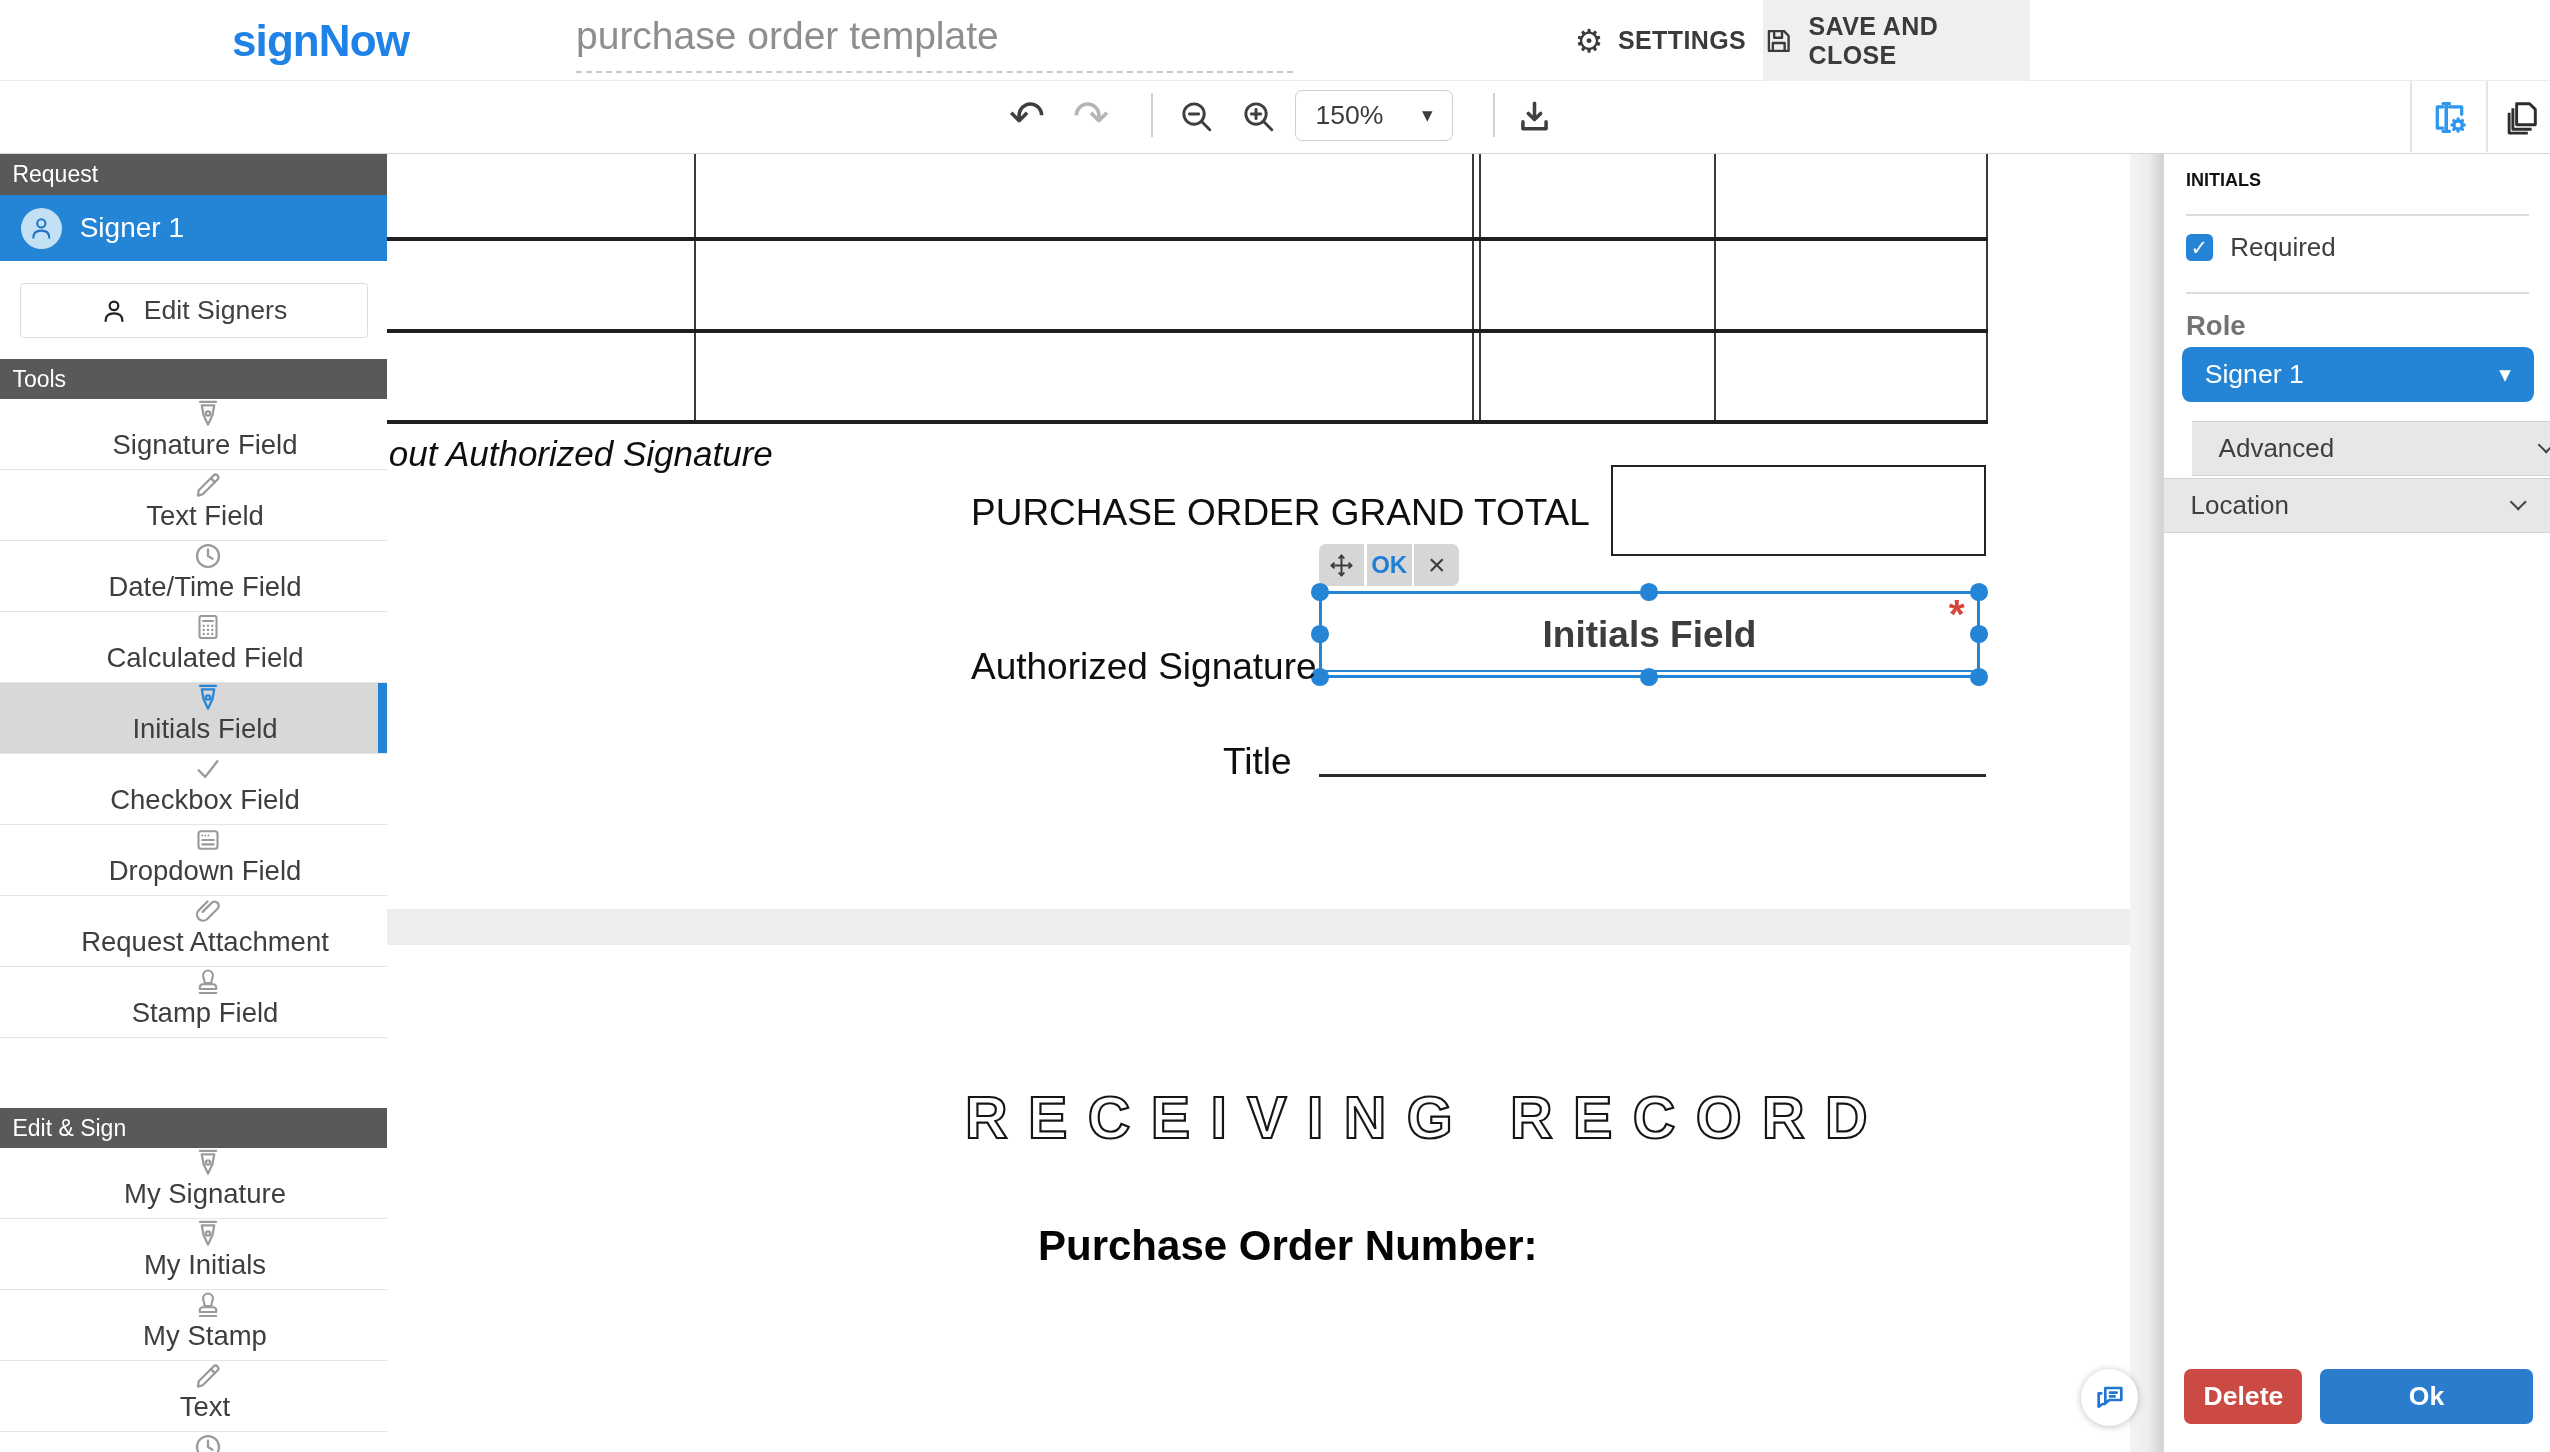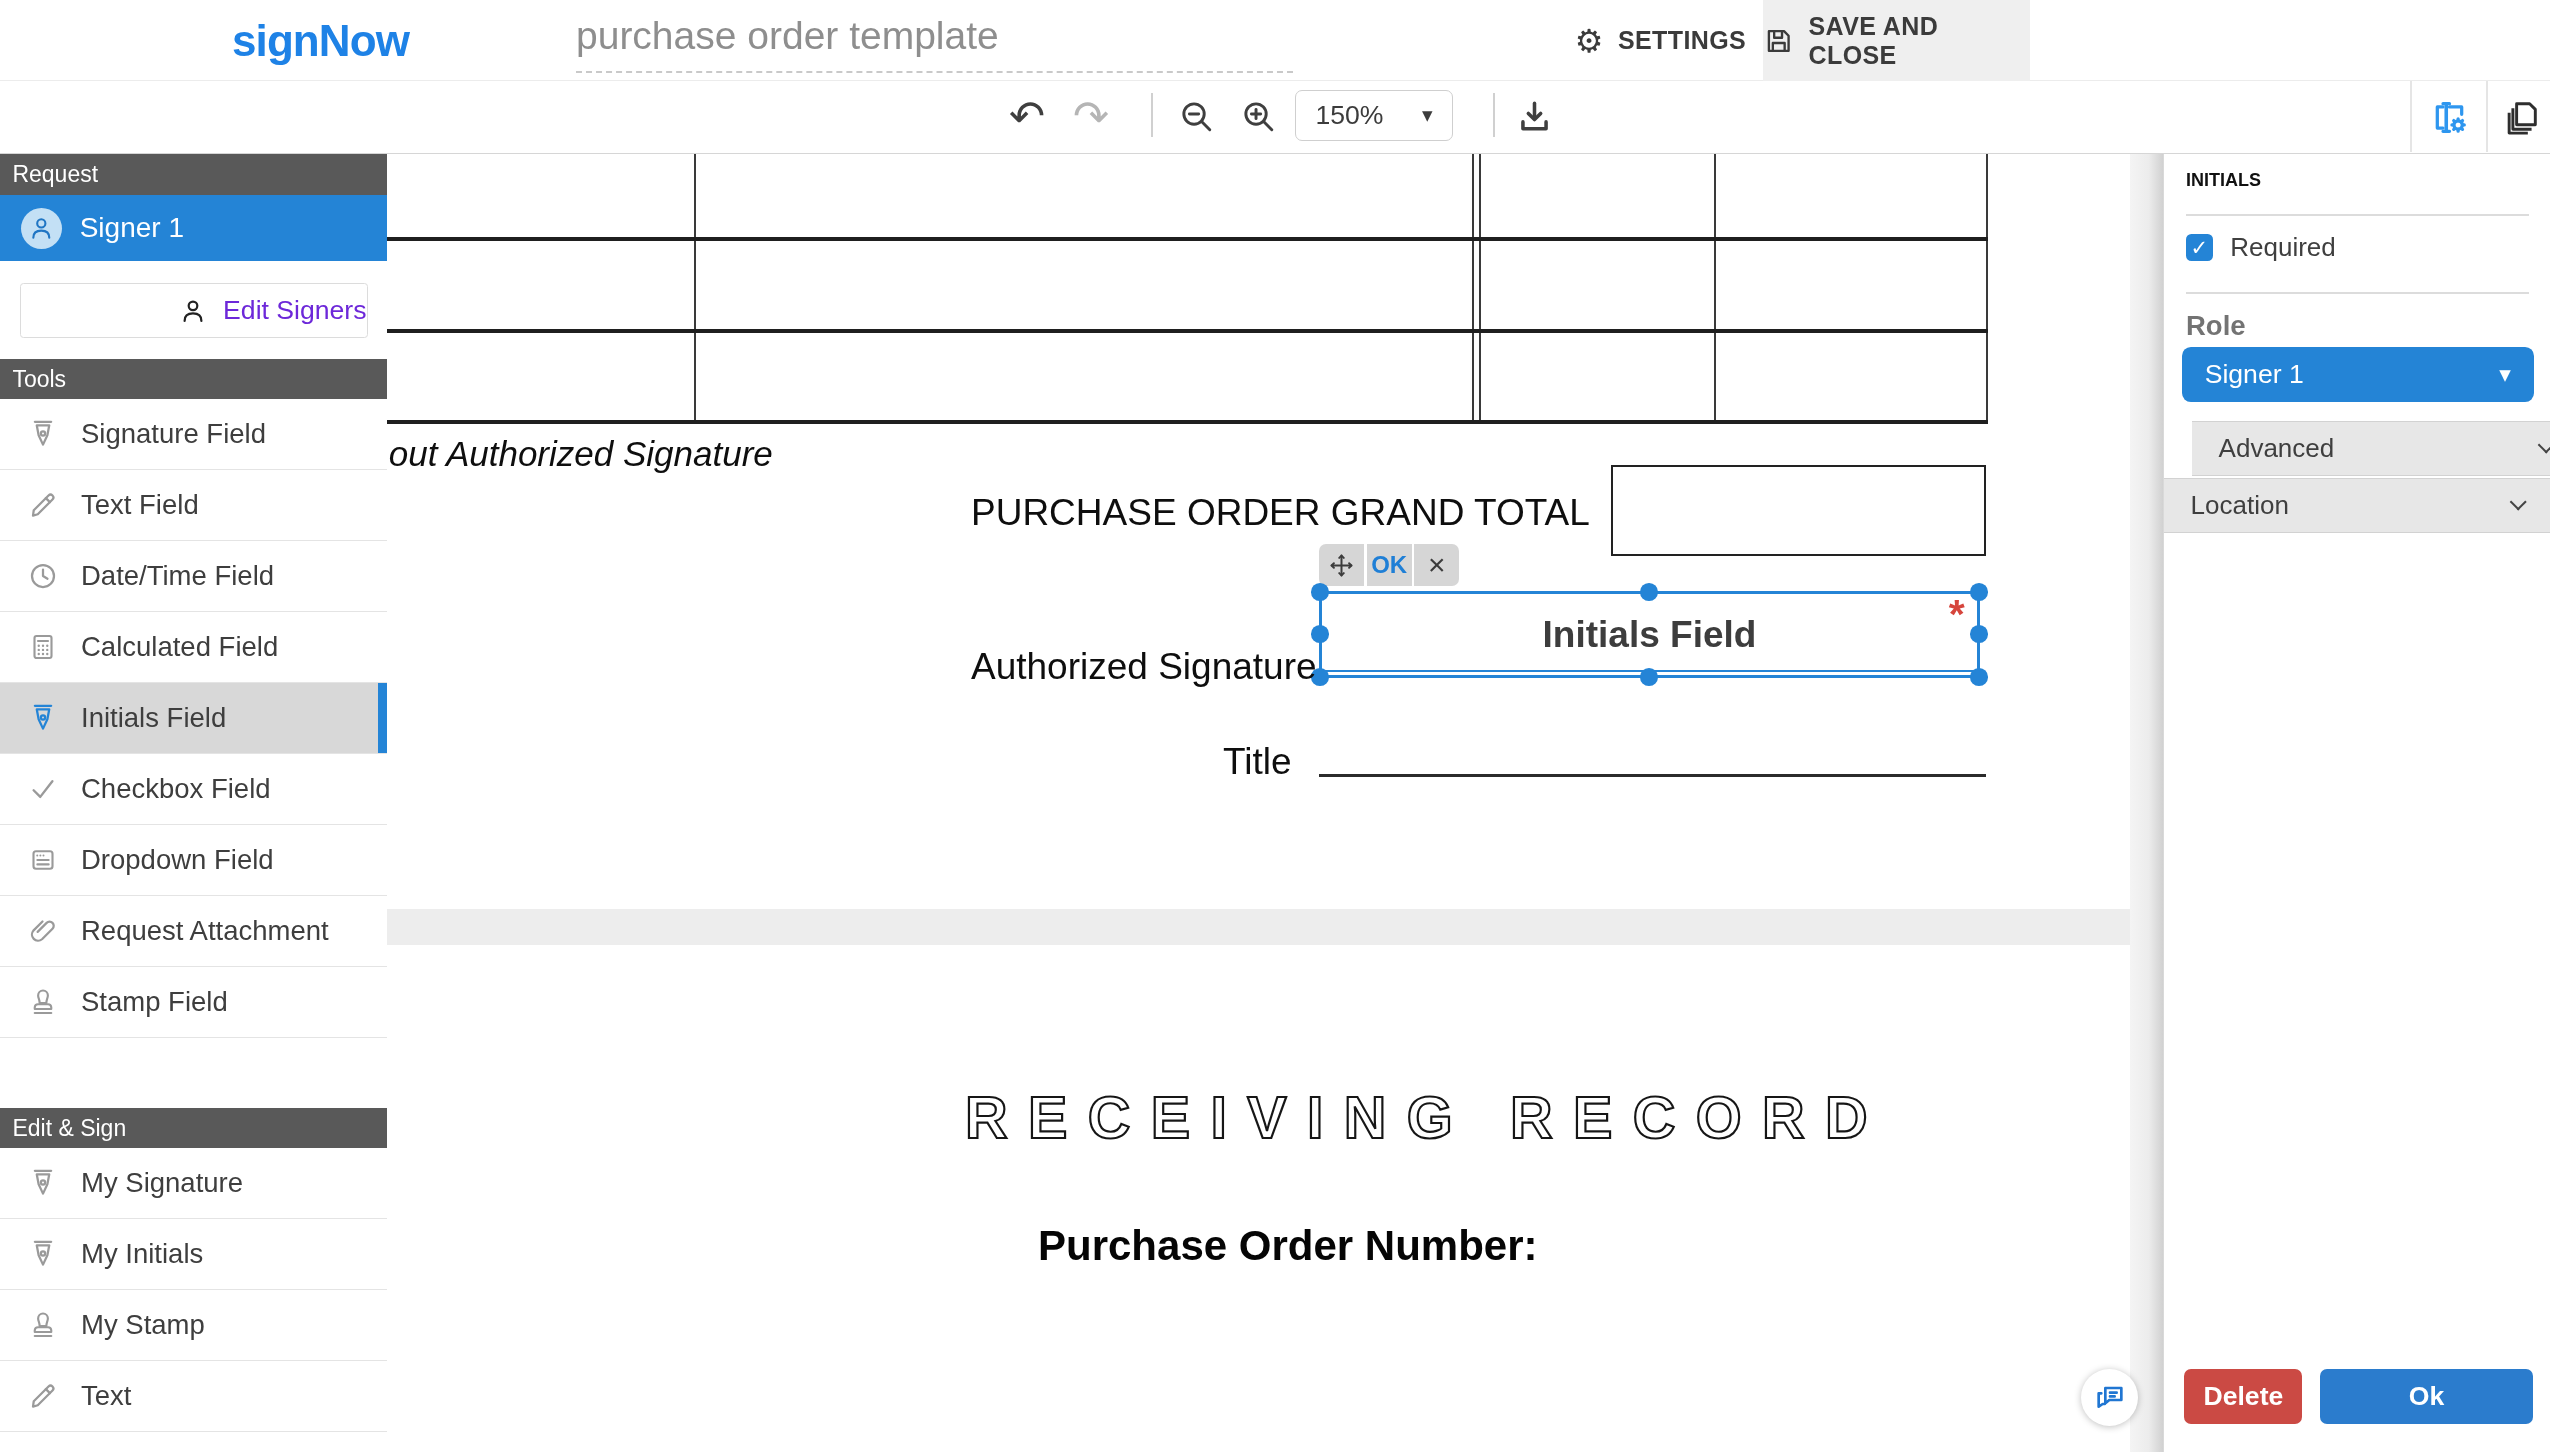--- a/index.html
+++ b/index.html
@@ -31,24 +31,24 @@
   .tb-cell-border { position:absolute; top:0; width:1.8px; height:71px; background:#e5e5e5; }
 
   
   .sidebar { position:absolute; left:0; top:154px; width:387px; height:1298px; background:#fff; overflow:hidden; z-index:5; }
   .sec-head { width:100%; height:41px; background:#595959; color:#fff; font-size:23px; display:flex; align-items:center; padding-left:12.4px; }
   .signer-row { width:100%; height:66px; background:#2484d6; display:flex; align-items:center; cursor:pointer; }
   .avatar { width:41px; height:41px; border-radius:50%; background:#c3e0f5; color:#2076c4; margin-left:21px;
             display:flex; align-items:center; justify-content:center; }
   .signer-row .lbl { color:#fff; font-size:28px; margin-left:17.7px; }
   .edit-signers { position:absolute; left:19.5px; top:129px; width:348px; height:55px; background:#fff; border:1.8px solid #dcdcdc; border-radius:3.5px;
-                  display:flex; align-items:center; justify-content:flex-end; gap:16px; font-size:26.6px; color:#6d28d9; cursor:pointer; }
+                  display:flex; align-items:center; justify-content:center; gap:16px; font-size:26.6px; color:#404040; cursor:pointer; }
   .tools-head { position:absolute; left:0; top:205px; width:387px; }
   .tool-list { position:absolute; left:0; top:245px; width:387px; }
-  .tool-row { width:387px; height:71px; display:flex; align-items:center; border-bottom:1.8px solid #e4e4e4; background:#fff; cursor:pointer; position:relative; }
+  .tool-row { width:387px; height:71px; display:flex; align-items:center; border-bottom:1.8px solid #e4e4e4; background:#fff; cursor:pointer; position:relative;flex-direction:column; }
   .tool-row .tic { margin-left:28px; color:#9a9a9a; }
   .tool-row .lbl { margin-left:23px; font-size:27.5px; color:#3e3e3e; }
   .tool-row.selected { background:#d8d8d8; }
   .tool-row.selected .tic { color:#2484d6; }
   .tool-row.selected::after { content:""; position:absolute; right:0; top:0; width:8.9px; height:100%; background:#2484d6; }
   .es-head { position:absolute; left:0; top:954px; width:387px; }
   .es-list { position:absolute; left:0; top:994px; width:387px; }
 
   
   .canvas { position:absolute; left:387px; top:154px; width:1743px; height:1298px; background:#fff; overflow:hidden; }

